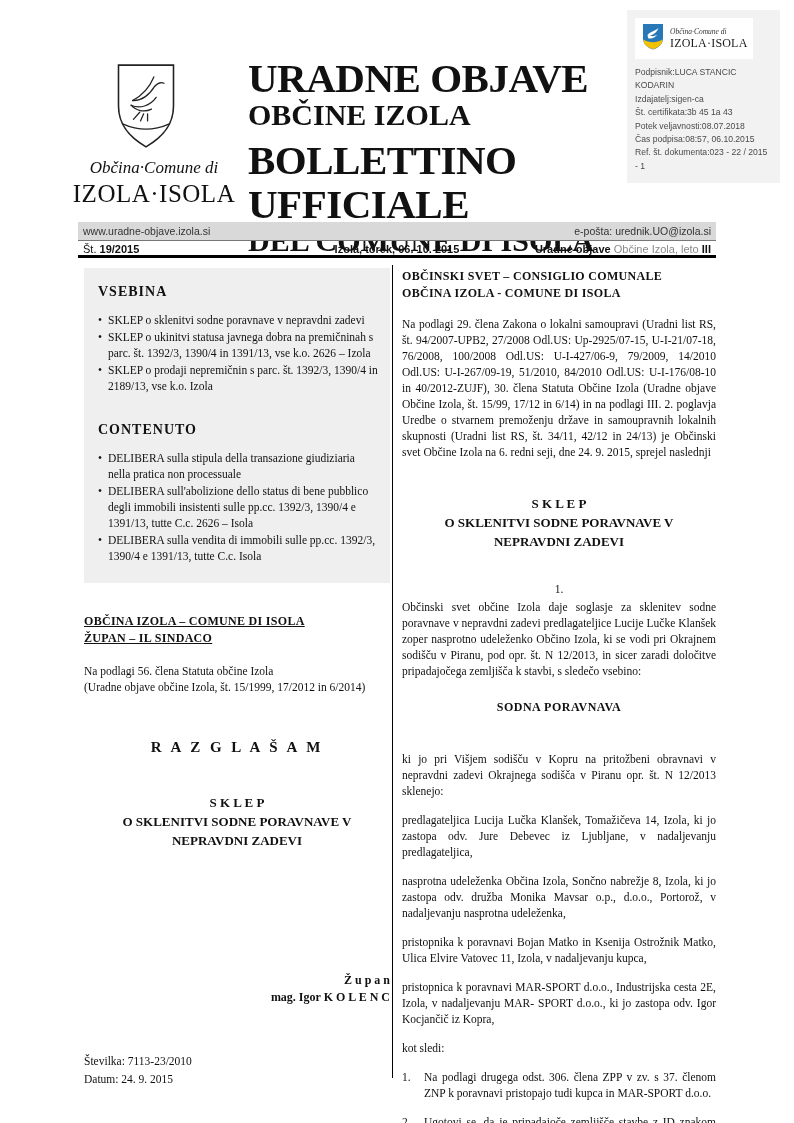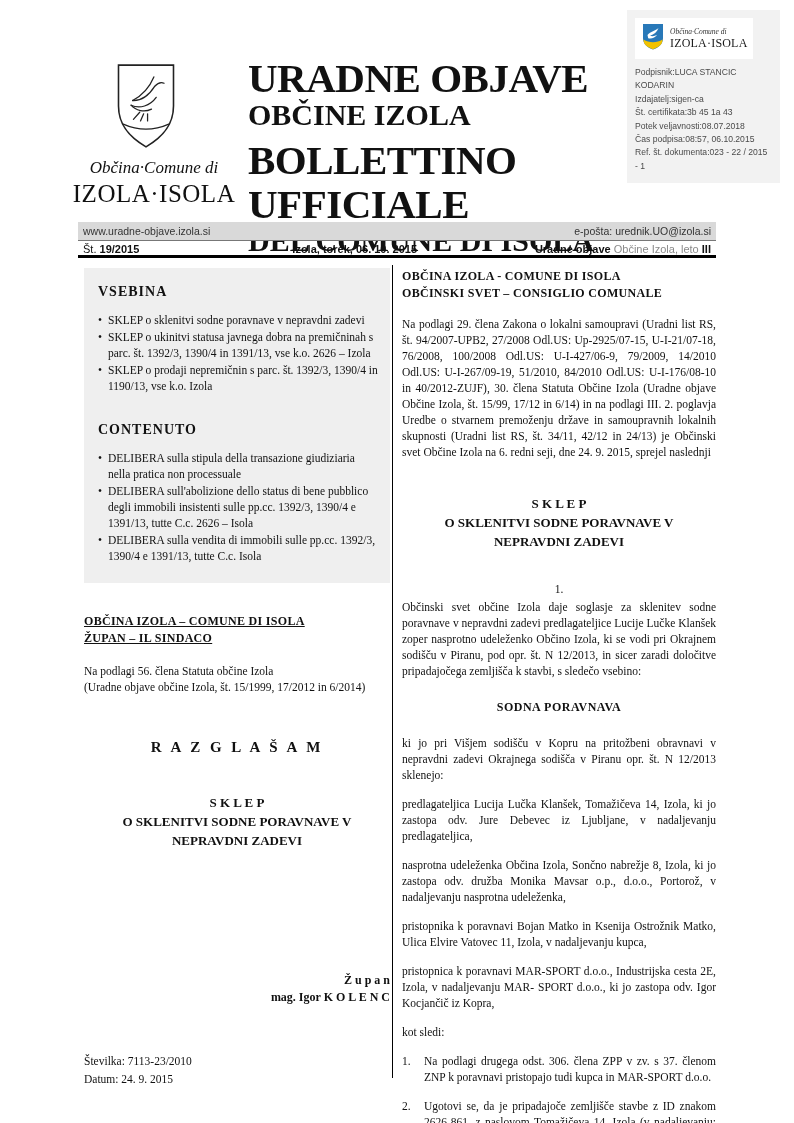--- a/index.html
+++ b/index.html
@@ -27,21 +27,21 @@
 
   
   .info-bar{position:absolute;left:78px;top:222px;width:638px;height:19px;background:#d9d9d9;
             border-bottom:1px solid #777;display:flex;justify-content:space-between;align-items:center;
             padding:0 5px;box-sizing:border-box;font-family:"Liberation Sans",sans-serif;
             font-size:10.5px;color:#333;gap:48px;}
   .meta-row{position:absolute;left:78px;top:242px;width:638px;height:16px;
             border-bottom:3px solid #000;display:flex;align-items:center;padding:0 5px;
             box-sizing:border-box;font-family:"Liberation Sans",sans-serif;font-size:11px;color:#111;}
   .meta-row .seg{flex:1;white-space:nowrap;}
-  .meta-row .c{}
+  .meta-row .c{text-align:center;}
   .meta-row .r{text-align:right;}
   .b{font-weight:bold;}
   .gray{color:#8a8a8a;}
 
   
   .divider{position:absolute;left:392px;top:265px;width:1px;height:813px;background:#000;}
   .col-left{position:absolute;left:84px;top:268px;width:306px;font-size:11.5px;line-height:16px;}
   .col-right{position:absolute;left:402px;top:268px;width:314px;font-size:11.5px;line-height:16px;}
 
   .toc-box{background:#efefef;padding:16px 12px 18px 14px;box-sizing:border-box;}
@@ -55,21 +55,21 @@
   .legal{margin-top:16px;}
   .razglasam{margin-top:44px;text-align:center;font-weight:bold;font-size:15px;letter-spacing:3px;}
   .sklep{margin-top:38px;text-align:center;font-weight:bold;font-size:13px;line-height:19px;}
   .sig{margin-top:122px;text-align:right;font-weight:bold;font-size:12px;line-height:17px;}
   .numdate{margin-top:46px;line-height:18px;}
 
   .col-right p{margin:0 0 13px 0;text-align:justify;}
   .col-right .intro{margin-top:14px;}
   .hd-center{text-align:center;font-weight:bold;font-size:13px;line-height:19px;margin:34px 0 30px 0;}
   .sec-num{text-align:center;margin-bottom:2px;}
-  .sodna{text-align:center;font-weight:bold;margin:20px 0 20px 0;font-size:12px;letter-spacing:.5px;}
+  .sodna{text-align:center;font-weight:bold;margin:20px 0 36px 0;font-size:12px;letter-spacing:.5px;}
   .num-item{display:flex;margin-bottom:13px;}
   .num-item .n{width:22px;flex:none;}
   .num-item .t{flex:1;text-align:justify;}
 </style>
 </head>
 <body>
 
 <div class="page">
 
   <div class="cert-box">
@@ -133,21 +133,21 @@
     <span class="seg r"><span class="b">Uradne objave </span><span class="gray">Občine Izola, leto </span><span class="b">III</span></span>
   </div>
 
   <div class="divider"></div>
 
   <div class="col-left">
     <div class="toc-box">
       <div class="toc-title">VSEBINA</div>
       <div class="toc-item">SKLEP o sklenitvi sodne poravnave v nepravdni zadevi</div>
       <div class="toc-item">SKLEP o ukinitvi statusa javnega dobra na premičninah s parc. št. 1392/3, 1390/4 in 1391/13, vse k.o. 2626 – Izola</div>
-      <div class="toc-item">SKLEP o prodaji nepremičnin s parc. št. 1392/3, 1390/4 in 1190/13, vse k.o. Izola</div>
+      <div class="toc-item">SKLEP o prodaji nepremičnin s parc. št. 1392/3, 1390/4 in 2189/13, vse k.o. Izola</div>
       <div class="toc-title second">CONTENUTO</div>
       <div class="toc-item">DELIBERA sulla stipula della transazione giudiziaria nella pratica non processuale</div>
       <div class="toc-item">DELIBERA sull'abolizione dello status di bene pubblico degli immobili insistenti sulle pp.cc. 1392/3, 1390/4 e 1391/13, tutte C.c. 2626 – Isola</div>
       <div class="toc-item">DELIBERA sulla vendita di immobili sulle pp.cc. 1392/3, 1390/4 e 1391/13, tutte C.c. Isola</div>
     </div>
 
     <div class="org">
       <div>OBČINA IZOLA – COMUNE DI ISOLA</div>
       <div>ŽUPAN – IL SINDACO</div>
     </div>
@@ -171,22 +171,22 @@
     </div>
 
     <div class="numdate">
       <div>Številka: 7113-23/2010</div>
       <div>Datum: 24. 9. 2015</div>
     </div>
   </div>
 
   <div class="col-right">
     <div class="org">
+      <div>OBČINSKI SVET – CONSIGLIO COMUNALE</div>
       <div>OBČINA IZOLA - COMUNE DI ISOLA</div>
-      <div>OBČINSKI SVET – CONSIGLIO COMUNALE</div>
     </div>
 
     <p class="intro">Na podlagi 29. člena Zakona o lokalni samoupravi (Uradni list RS, št. 94/2007-UPB2, 27/2008 Odl.US: Up-2925/07-15, U-I-21/07-18, 76/2008, 100/2008 Odl.US: U-I-427/06-9, 79/2009, 14/2010 Odl.US: U-I-267/09-19, 51/2010, 84/2010 Odl.US: U-I-176/08-10 in 40/2012-ZUJF), 30. člena Statuta Občine Izola (Uradne objave Občine Izola, št. 15/99, 17/12 in 6/14) in na podlagi III. 2. poglavja Uredbe o stvarnem premoženju države in samoupravnih lokalnih skupnosti (Uradni list RS, št. 34/11, 42/12 in 24/13) je Občinski svet Občine Izola na 6. redni seji, dne 24. 9. 2015, sprejel naslednji</p>
 
     <div class="hd-center">
       <div>S K L E P</div>
       <div>O SKLENITVI SODNE PORAVNAVE V</div>
       <div>NEPRAVDNI ZADEVI</div>
     </div>
 

